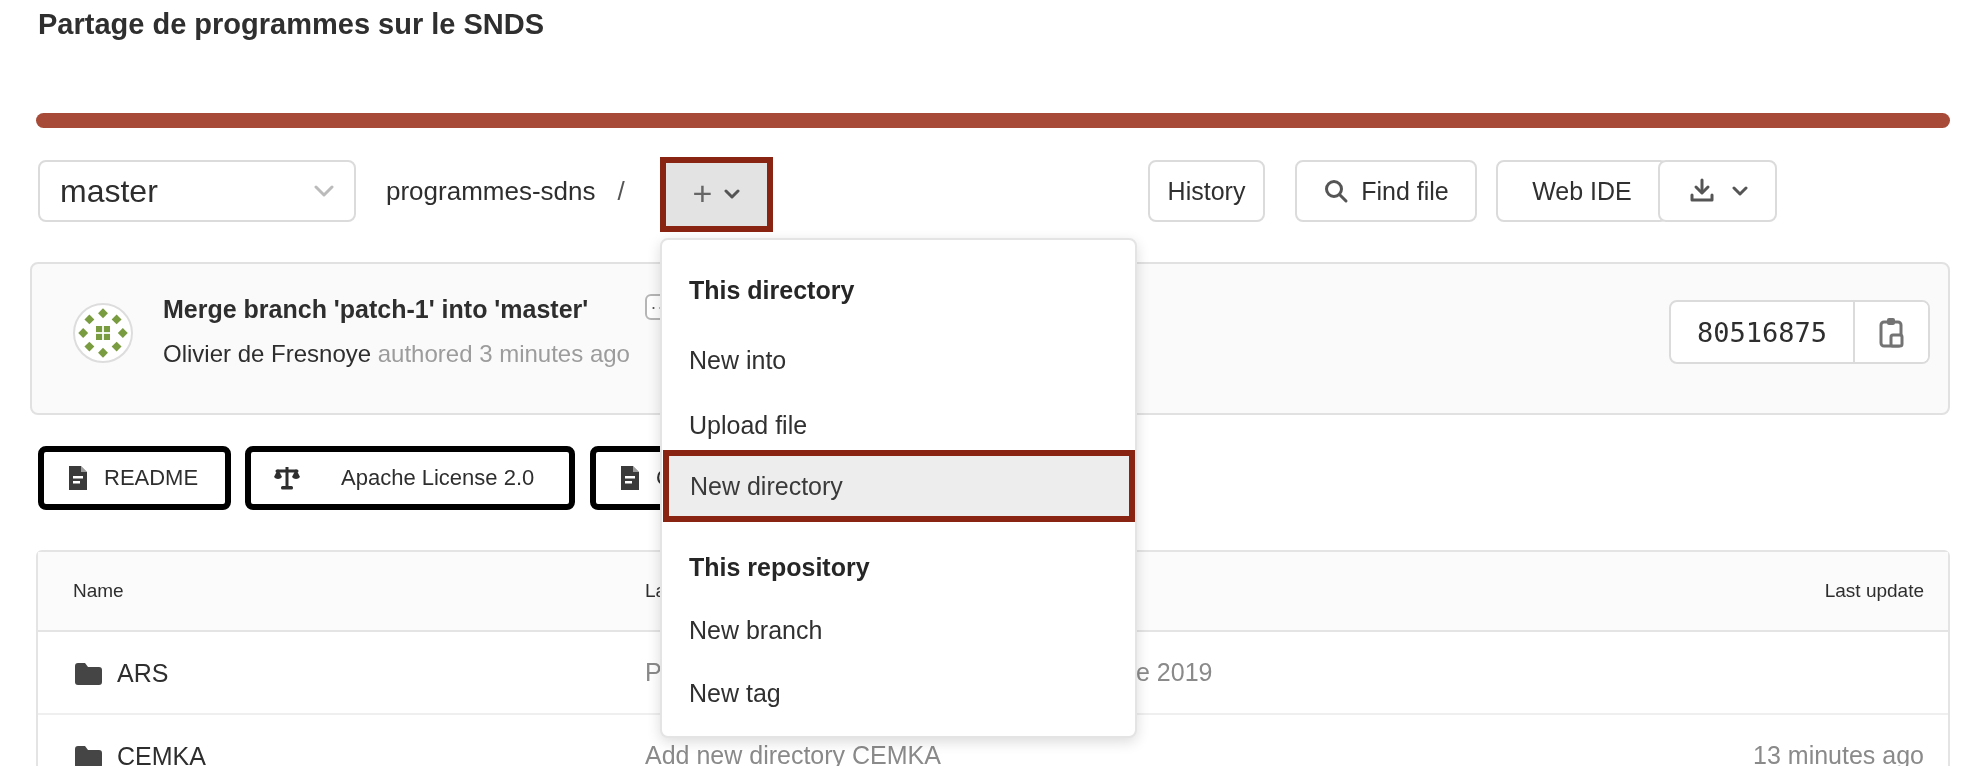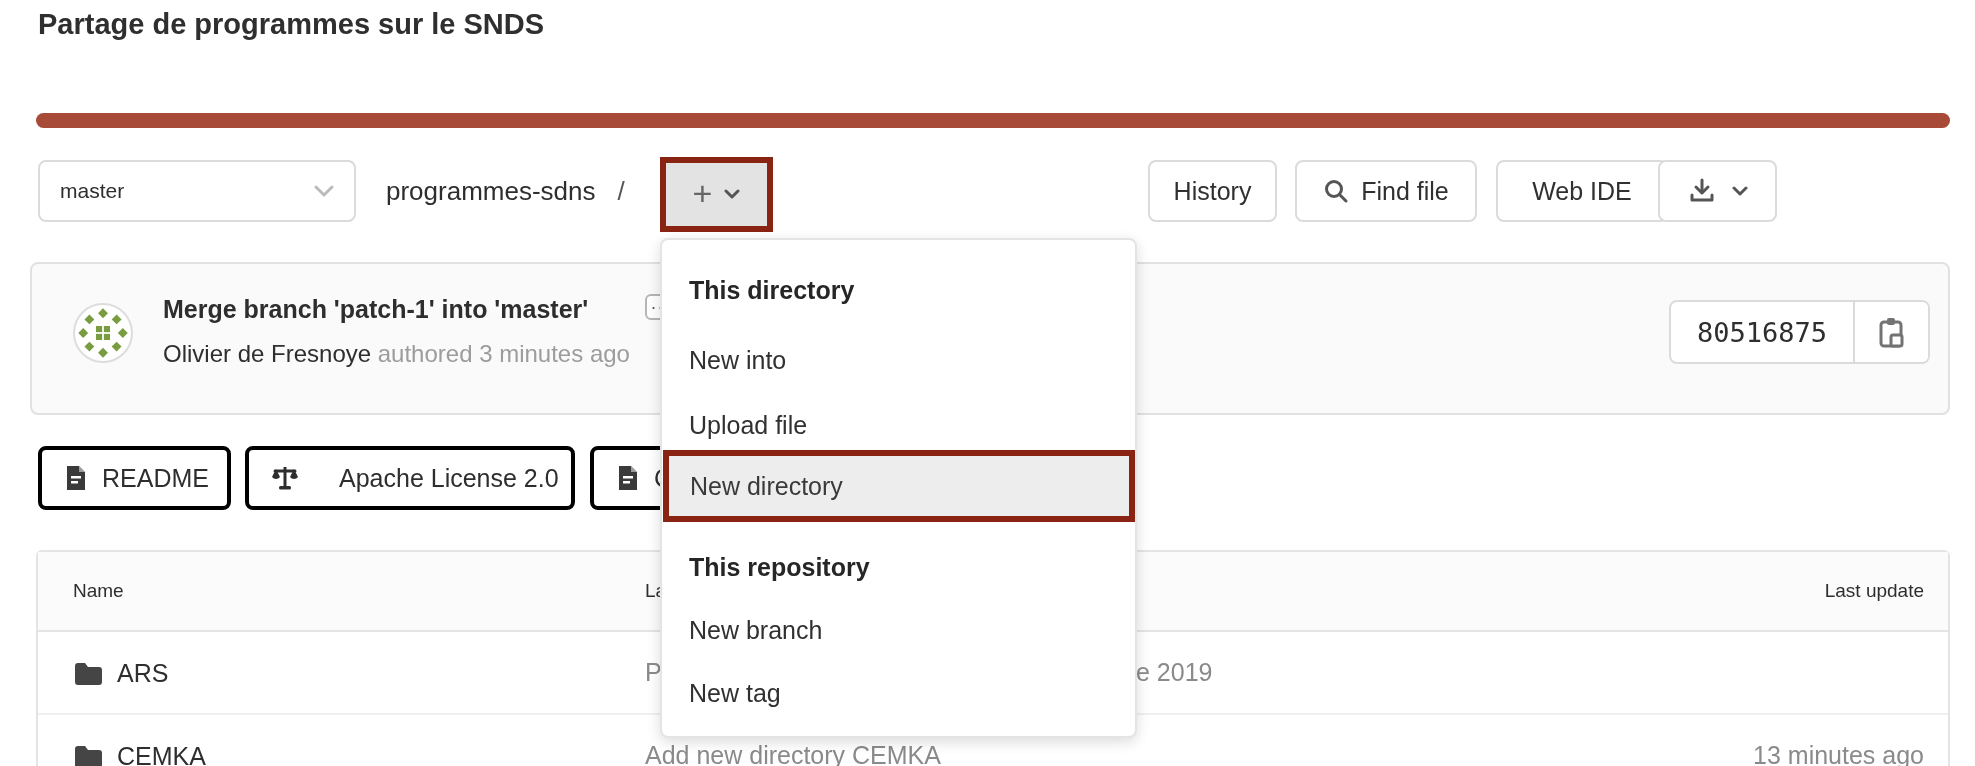--- a/index.html
+++ b/index.html
@@ -6,32 +6,32 @@
   body { background:#fff; font-family:"Liberation Sans","DejaVu Sans",sans-serif; }
   .screen { position:relative; width:1975px; height:766px; overflow:hidden; background:#fff; }
 
   .page-title { position:absolute; left:38px; top:8px; font-size:29px; font-weight:600; color:#2f2f2f; }
 
   .red-bar { position:absolute; left:36px; top:113px; width:1914px; height:15px; border-radius:8px; background:#a74b38; }
 
   
   .branch-select { position:absolute; left:38px; top:160px; width:318px; height:62px; background:#fff;
     border:2px solid #dbdbdb; border-radius:8px; display:flex; align-items:center; justify-content:space-between;
-    padding:0 20px; font-size:21px; color:#2e2e2e; }
+    padding:0 20px; font-size:32px; color:#2e2e2e; }
   .breadcrumb { position:absolute; left:386px; top:160px; height:62px; display:flex; align-items:center; gap:22px;
     font-size:26px; color:#2e2e2e; }
   .crumb-sep { color:#555; }
 
   .plus-annotation { position:absolute; left:660px; top:157px; width:113px; height:75px;
     border:6px solid #8a2412; background:#e3e3e3; display:flex; align-items:center; justify-content:center; gap:12px; }
   .plus-glyph { font-size:34px; color:#666; line-height:1; margin-top:-4px; }
 
   .btn { position:absolute; top:160px; height:62px; background:#fff; border:2px solid #dbdbdb; border-radius:8px;
     display:flex; align-items:center; justify-content:center; gap:12px; font-size:25px; color:#303030; }
-  .btn-history { left:1148px; width:129px; }
+  .btn-history { left:1148px; width:117px; }
   .btn-findfile { left:1295px; width:182px; }
   .btn-webide { left:1496px; width:172px; }
   .btn-download { left:1658px; width:119px; gap:16px; }
   .btn-clone { left:1792px; width:159px; background:#1f75cb; border-color:#1f75cb; color:#fff; font-weight:600; }
 
   
   .commit-box { position:absolute; left:30px; top:262px; width:1920px; height:153px; background:#fafafa;
     border:2px solid #e1e1e1; border-radius:8px; }
   .avatar { position:absolute; left:41px; top:39px; width:60px; height:60px; border-radius:50%;
     border:2px solid #ddd; background:#fff; overflow:hidden; }
@@ -41,22 +41,22 @@
     display:flex; align-items:center; justify-content:center; }
   .commit-author-line { position:absolute; left:131px; top:76px; font-size:24px; color:#2e2e2e; white-space:nowrap; }
   .commit-author-line .muted { color:#9c9c9c; }
   .sha-group { position:absolute; left:1637px; top:36px; height:64px; display:flex; background:#fff;
     border:2px solid #dbdbdb; border-radius:8px; overflow:hidden; }
   .sha-value { display:flex; align-items:center; padding:0 26px; font-family:"DejaVu Sans Mono","Liberation Mono",monospace;
     font-size:27px; color:#2e2e2e; border-right:2px solid #dbdbdb; }
   .sha-copy { width:73px; display:flex; align-items:center; justify-content:center; background:#fff; }
 
   
-  .badge { position:absolute; top:446px; height:64px; background:#fff; border:4px solid #000000; border-radius:8px;
-    display:flex; align-items:center; gap:14px; padding:0 22px; font-size:25px; color:#2e2e2e; white-space:nowrap; }
+  .badge { position:absolute; top:446px; height:64px; background:#fff; border:6px solid #000000; border-radius:8px;
+    display:flex; align-items:center; gap:14px; padding:0 22px; font-size:22px; color:#2e2e2e; white-space:nowrap; }
   .badge-readme { left:38px; width:193px; }
   .badge-license { left:245px; width:330px;gap:40px; }
   .badge-extra { left:590px; width:250px; }
 
   
   .files-table { position:absolute; left:36px; top:550px; width:1914px; height:300px; border:2px solid #e4e4e4;
     border-radius:6px 6px 0 0; background:#fff; }
   .thead { position:absolute; left:0; top:0; width:100%; height:80px; background:#fbfbfb;
     border-bottom:2px solid #e4e4e4; font-size:19px; color:#2e2e2e; }
   .th-name { position:absolute; left:35px; top:0; line-height:78px; }

